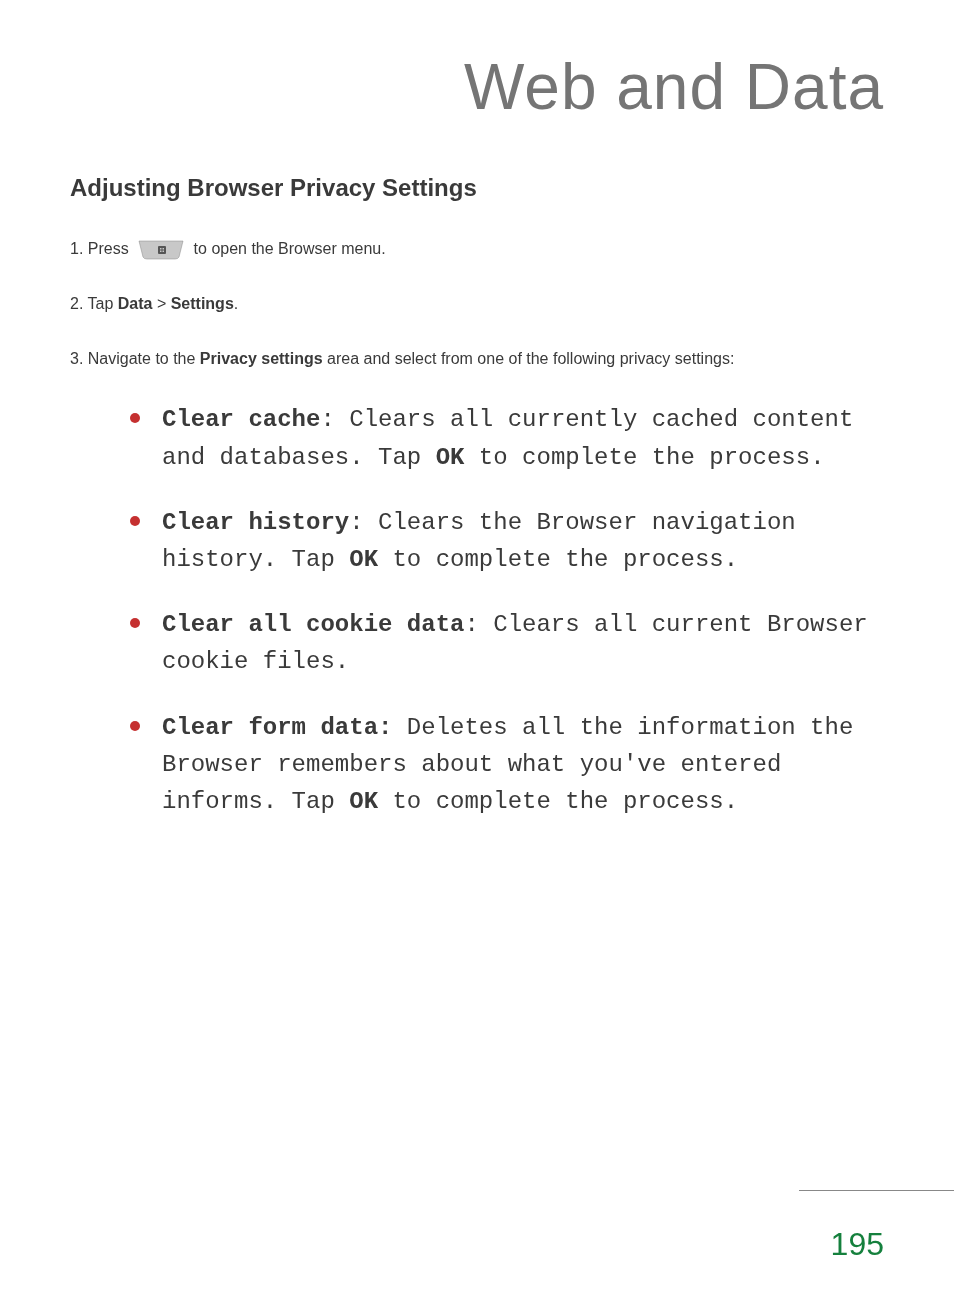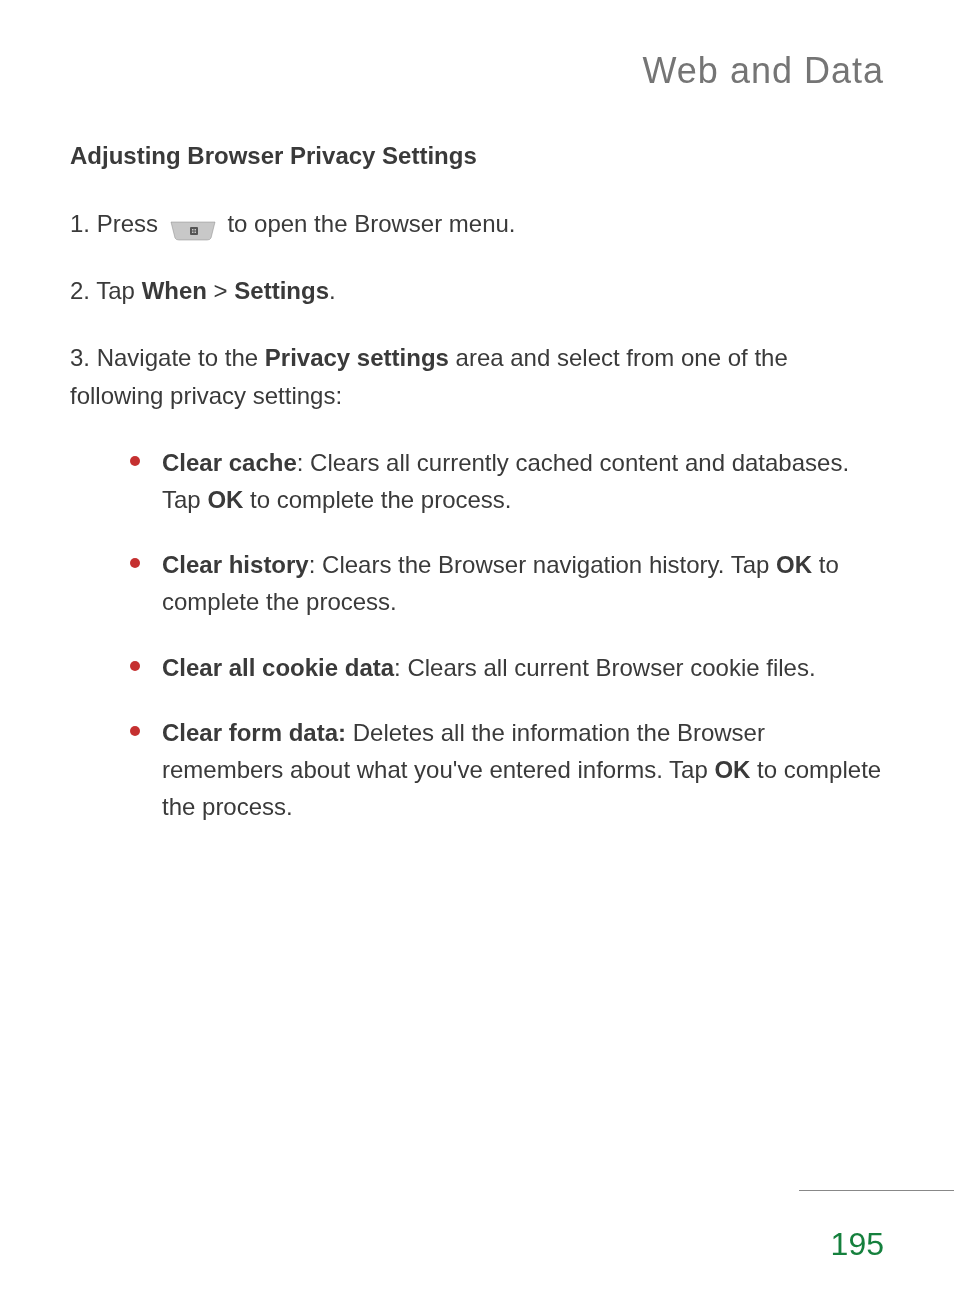--- a/index.html
+++ b/index.html
@@ -10,37 +10,37 @@
     body {
       width: 954px;
       height: 1291px;
       background: #ffffff;
       font-family: Georgia, 'Times New Roman', serif;
       color: #3a3a3a;
       position: relative;
       padding: 50px 70px 50px 70px;
     }
     .page-title {
-      font-size: 36px;
+      font-size: 64px;
       font-weight: 300;
       color: #757575;
       text-align: right;
       margin-bottom: 50px;
       font-family: 'Helvetica Neue', Arial, sans-serif;
       letter-spacing: 1px;
     }
     .section-heading {
       font-size: 24px;
       font-weight: bold;
       color: #3a3a3a;
       margin-bottom: 35px;
       font-family: Arial, sans-serif;
     }
     .step {
-      font-size: 24px;
+      font-size: 16px;
       color: #3a3a3a;
       margin-bottom: 30px;
       line-height: 1.55;
       font-family: Arial, sans-serif;
       padding-left: 0;
     }
     .bold {
       font-weight: bold;
     }
     .button-icon {
@@ -57,21 +57,21 @@
     }
     .bullet-list {
       list-style: none;
       padding-left: 60px;
     }
     .bullet-item {
       font-size: 24px;
       color: #3a3a3a;
       margin-bottom: 28px;
       line-height: 1.55;
-      font-family: Liberation Sans, sans-serif;
+      font-family: Liberation Mono, monospace;
       position: relative;
       padding-left: 32px;
     }
     .bullet-item::before {
       content: '';
       position: absolute;
       left: 0;
       top: 12px;
       width: 10px;
       height: 10px;
@@ -111,21 +111,21 @@
       <rect x="23" y="9" width="1.5" height="1.5" fill="#c8c8c8"></rect>
       <rect x="25.5" y="9" width="1.5" height="1.5" fill="#c8c8c8"></rect>
       <rect x="23" y="11.5" width="1.5" height="1.5" fill="#c8c8c8"></rect>
       <rect x="25.5" y="11.5" width="1.5" height="1.5" fill="#c8c8c8"></rect>
     </svg>
   </span>
   <span> to open the Browser menu.</span>
 </p>
 
 <p class="step">
-  <span>2. Tap </span><span class="bold">When</span><span> &gt; </span><span class="bold">Settings</span><span>.</span>
+  <span>2. Tap </span><span class="bold">Data</span><span> &gt; </span><span class="bold">Settings</span><span>.</span>
 </p>
 
 <p class="step">
   <span>3. Navigate to the </span><span class="bold">Privacy settings</span><span class="step-indent-wrap"> area and select from one of the following privacy settings:</span>
 </p>
 
 <ul class="bullet-list">
   <li class="bullet-item">
     <span class="bold">Clear cache</span><span>: Clears all currently cached content and databases. Tap </span><span class="bold">OK</span><span> to complete the process.</span>
   </li>

